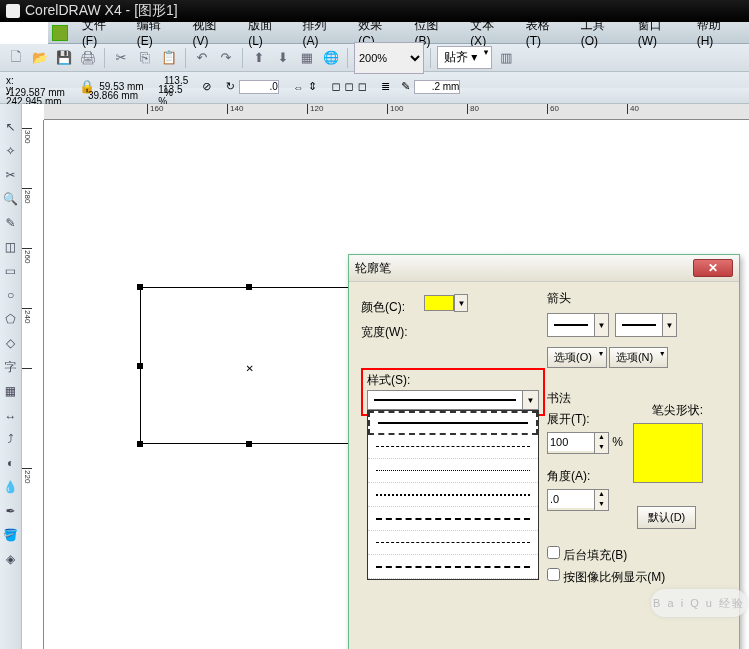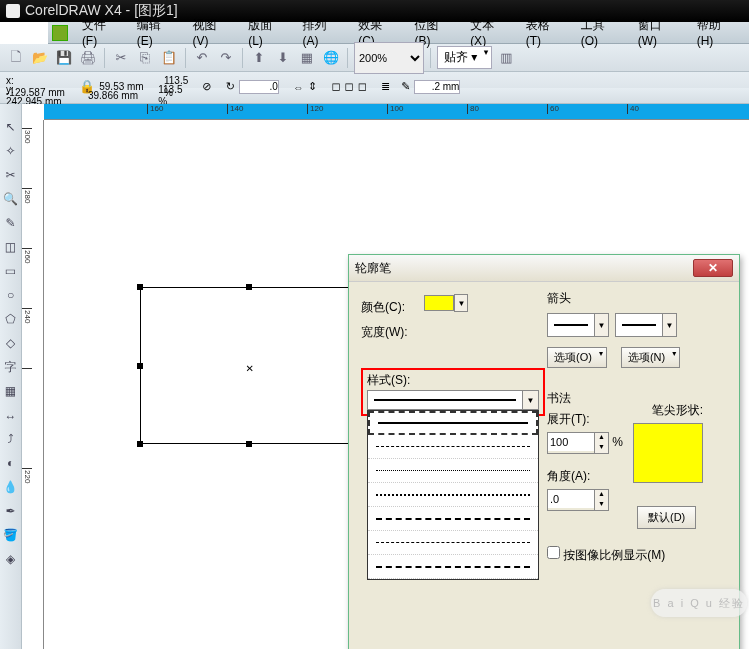--- a/index.html
+++ b/index.html
@@ -27,21 +27,21 @@
 .propbar { height: 30px; background: linear-gradient(#e6edf2, #d6dee4); display: flex; align-items: center; padding: 0 6px; border-bottom: 1px solid #b4c0c8; font-size: 11px; gap: 4px; }
 .propbar .coord { display: inline-flex; flex-direction: column; font-size: 10px; line-height: 12px; }
 .propbar .lock { font-size: 13px; }
 .propbar input.num { width: 40px; height: 14px; font-size: 10px; border: 1px solid #aab; text-align: right; }
 
 
 .workspace { position: relative; display: flex; height: calc(100% - 22px - 22px - 28px - 30px); }
 .toolbox { width: 22px; background: linear-gradient(90deg, #e6edf2, #d6dee4); border-right: 1px solid #b4c0c8; display: flex; flex-direction: column; align-items: center; padding-top: 15px; gap: 8px; }
 .toolbox .tbi { width: 16px; height: 16px; display: flex; align-items: center; justify-content: center; font-size: 12px; color: #445; }
 .canvas-area { flex: 1; position: relative; background: #fff; }
-.ruler-h { position: absolute; top: 0; left: 22px; right: 0; height: 16px; background: #0ea5e9; border-bottom: 1px solid #888; font-size: 9px; }
+.ruler-h { position: absolute; top: 0; left: 22px; right: 0; height: 16px; background: #e5e5e5; border-bottom: 1px solid #888; font-size: 9px; }
 .ruler-h .tick { position: absolute; top: 0; font-size: 8px; color: #333; border-left: 1px solid #333; height: 10px; padding-left: 2px; }
 .ruler-v { position: absolute; top: 16px; left: 0; width: 22px; bottom: 0; background: #fff; border-right: 1px solid #888; }
 .ruler-v .tick { position: absolute; left: 0; font-size: 8px; color: #333; border-top: 1px solid #333; width: 10px; padding-top: 1px; writing-mode: vertical-rl; }
 .page { position: absolute; left: 25px; top: 20px; right: 0; bottom: 0; background: #fff; }
 .shape { position: absolute; border: 1px solid #000; }
 .handle { position: absolute; width: 6px; height: 6px; background: #000; }
 
 
 .dialog { position: absolute; left: 348px; top: 254px; width: 392px; background: #ece9d8; border: 1px solid #6b8; border-top: none; box-shadow: 2px 3px 6px rgba(0,0,0,0.3); }
 .dlg-title { background: linear-gradient(#f8f8f8, #e4e0d0); height: 28px; display: flex; align-items: center; justify-content: space-between; padding: 0 6px; font-size: 12px; border-bottom: 1px solid #ccc; border-top: 1px solid #6b8; }
@@ -287,21 +287,21 @@
       <div class="arrowbtns">
         <div class="arrowbtn">
             <div class="l"></div>
             <div class="dd">▼</div>
           </div>
         <div class="arrowbtn">
             <div class="l"></div>
             <div class="dd">▼</div>
           </div>
       </div>
-      <div style="margin-top:10px;display:flex;gap:14px">
+      <div style="margin-top:10px;display:flex;gap:2px">
         <div class="optbtn">选项(O)</div>
         <div class="optbtn">选项(N)</div>
       </div>
     </div>
 
     <div class="callig">
       <div class="lbl2">书法</div>
       <div class="lbl2">展开(T):</div>
       <div class="spinbox">
         <input value="100" style="">
@@ -322,20 +322,21 @@
       </div>
     </div>
 
     <div class="nibshape">
       <div>笔尖形状:</div>
       <div class="nibprev"></div>
     </div>
     <div class="defbtn">默认(D)</div>
 
     <div class="checks">
+      <label><input type="checkbox" style=""> <span>后台填充(B)</span></label>
       <label><input type="checkbox" style=""> <span>按图像比例显示(M)</span></label>
     </div>
 
     <div style="height:300px"></div>
   </div>
 
 </div>
 
 <div class="watermark">B a i Q u 经验</div>
 

